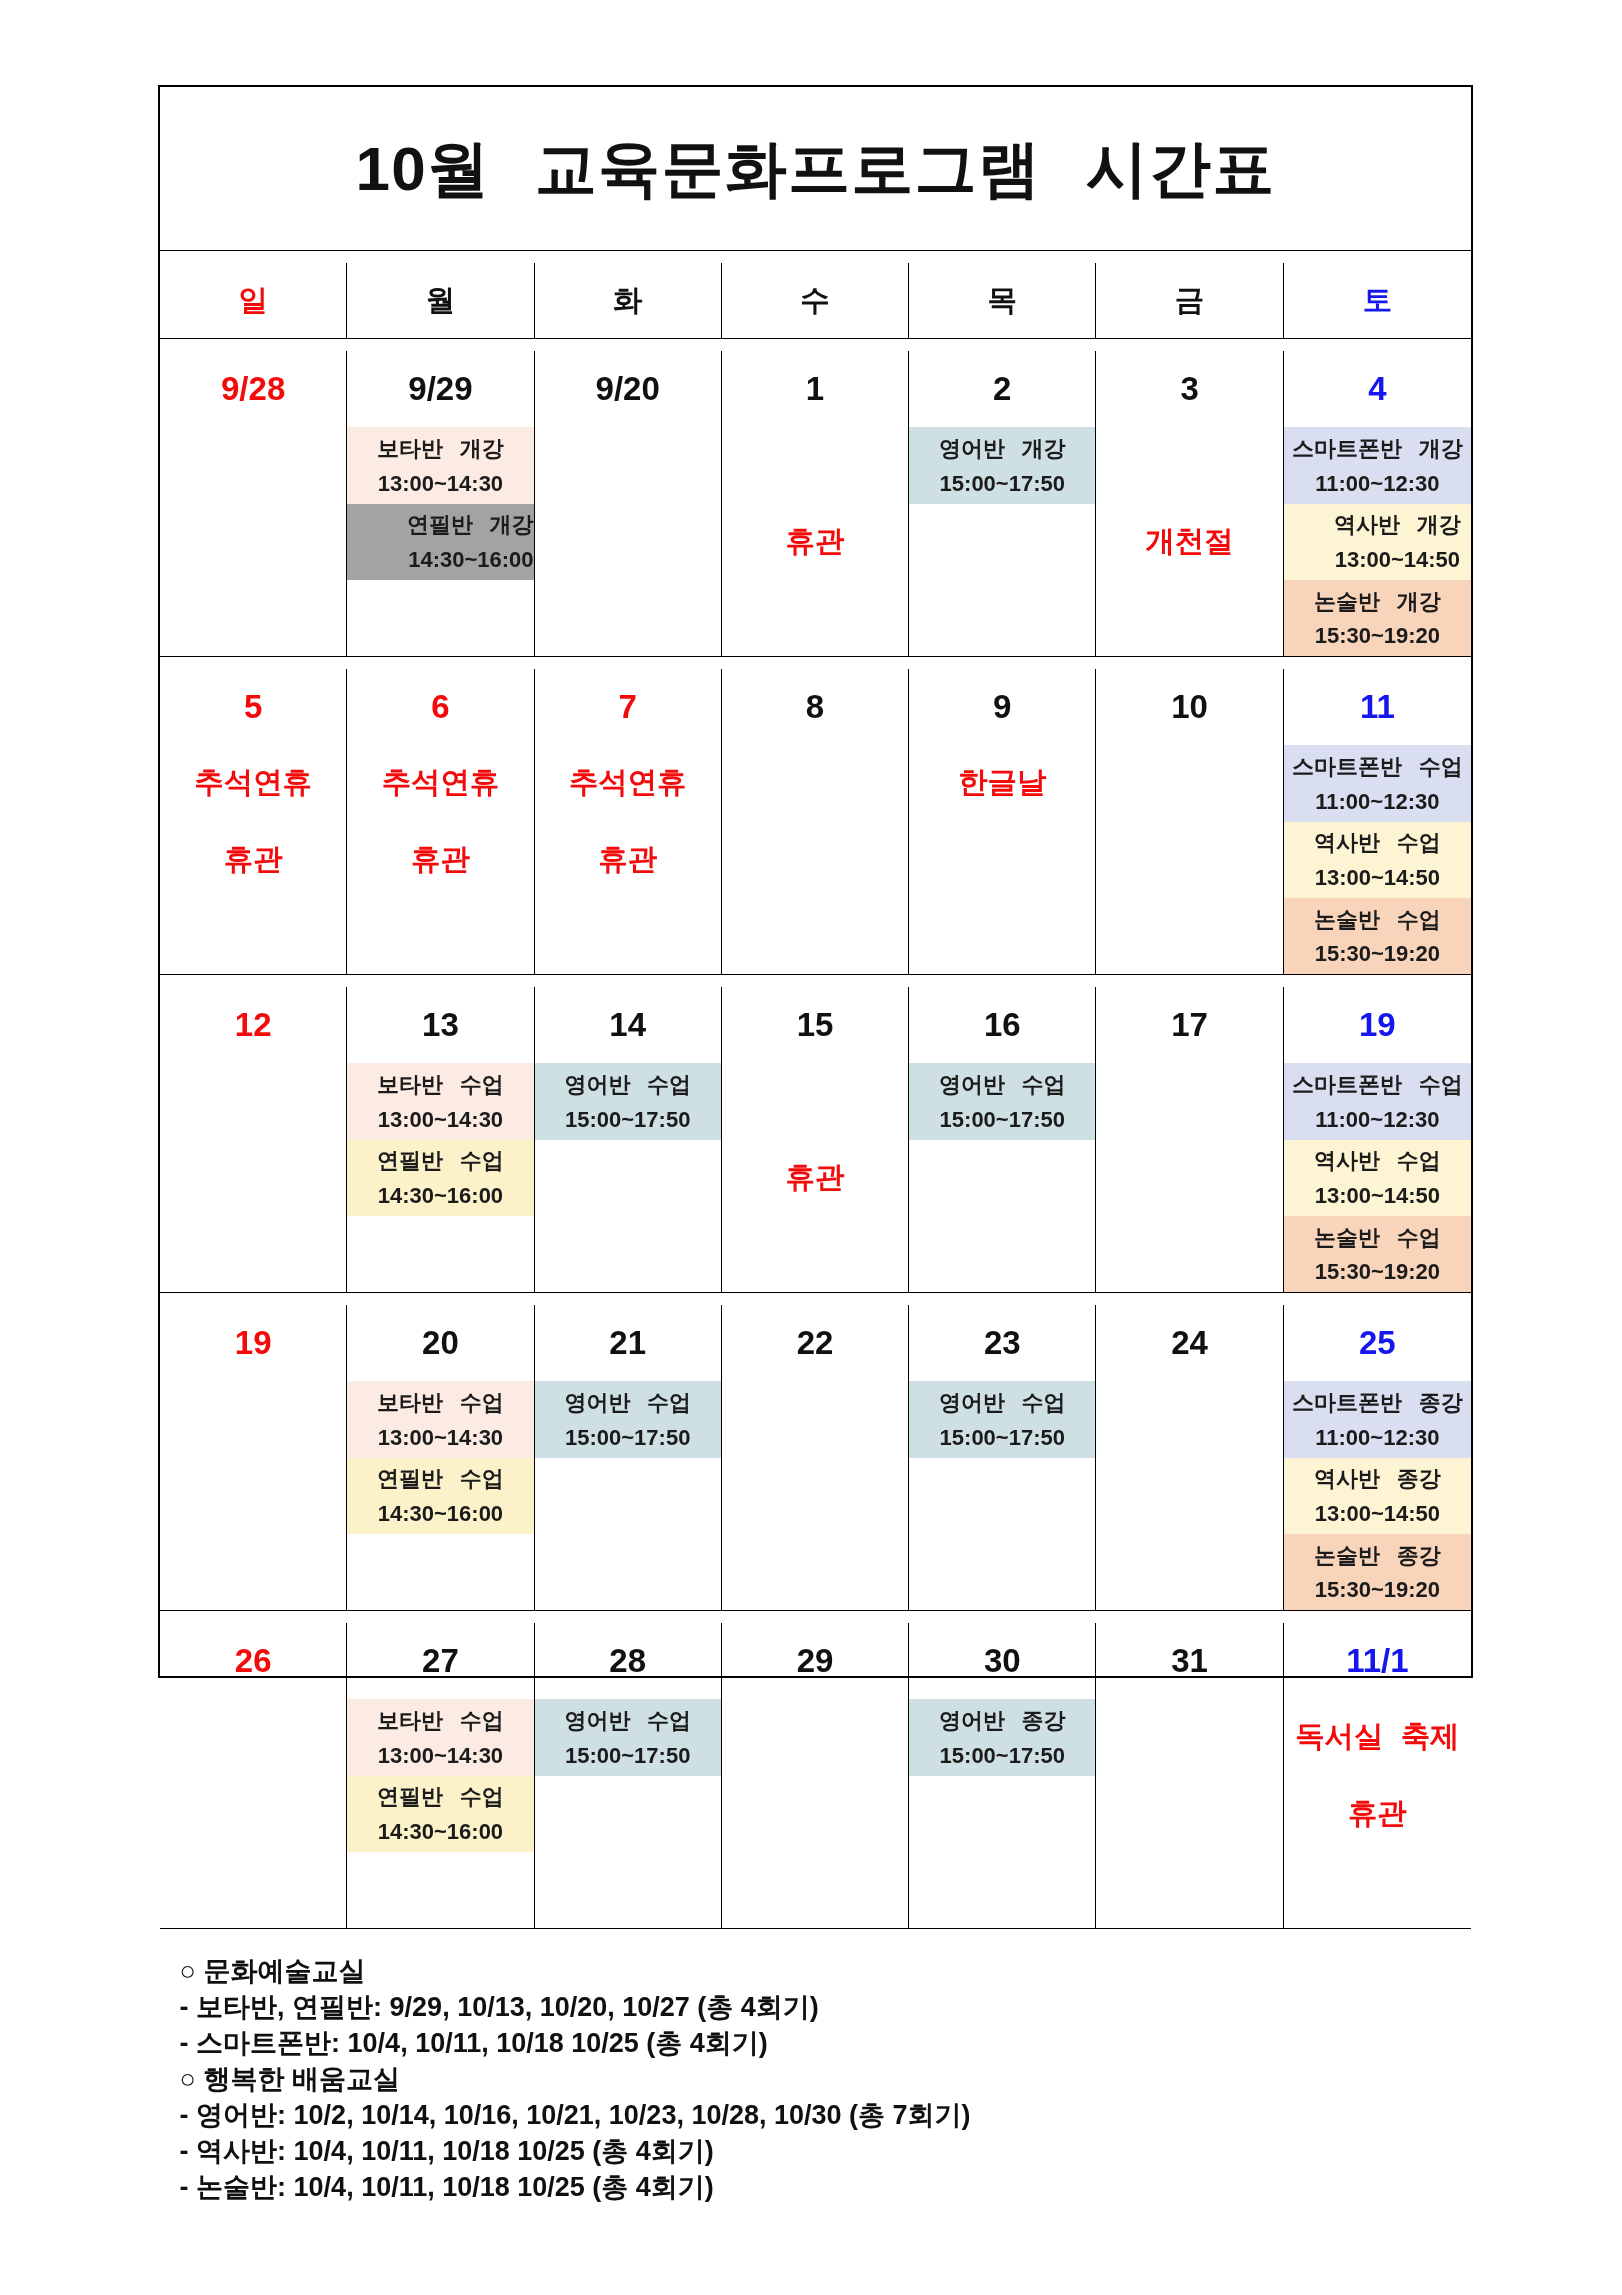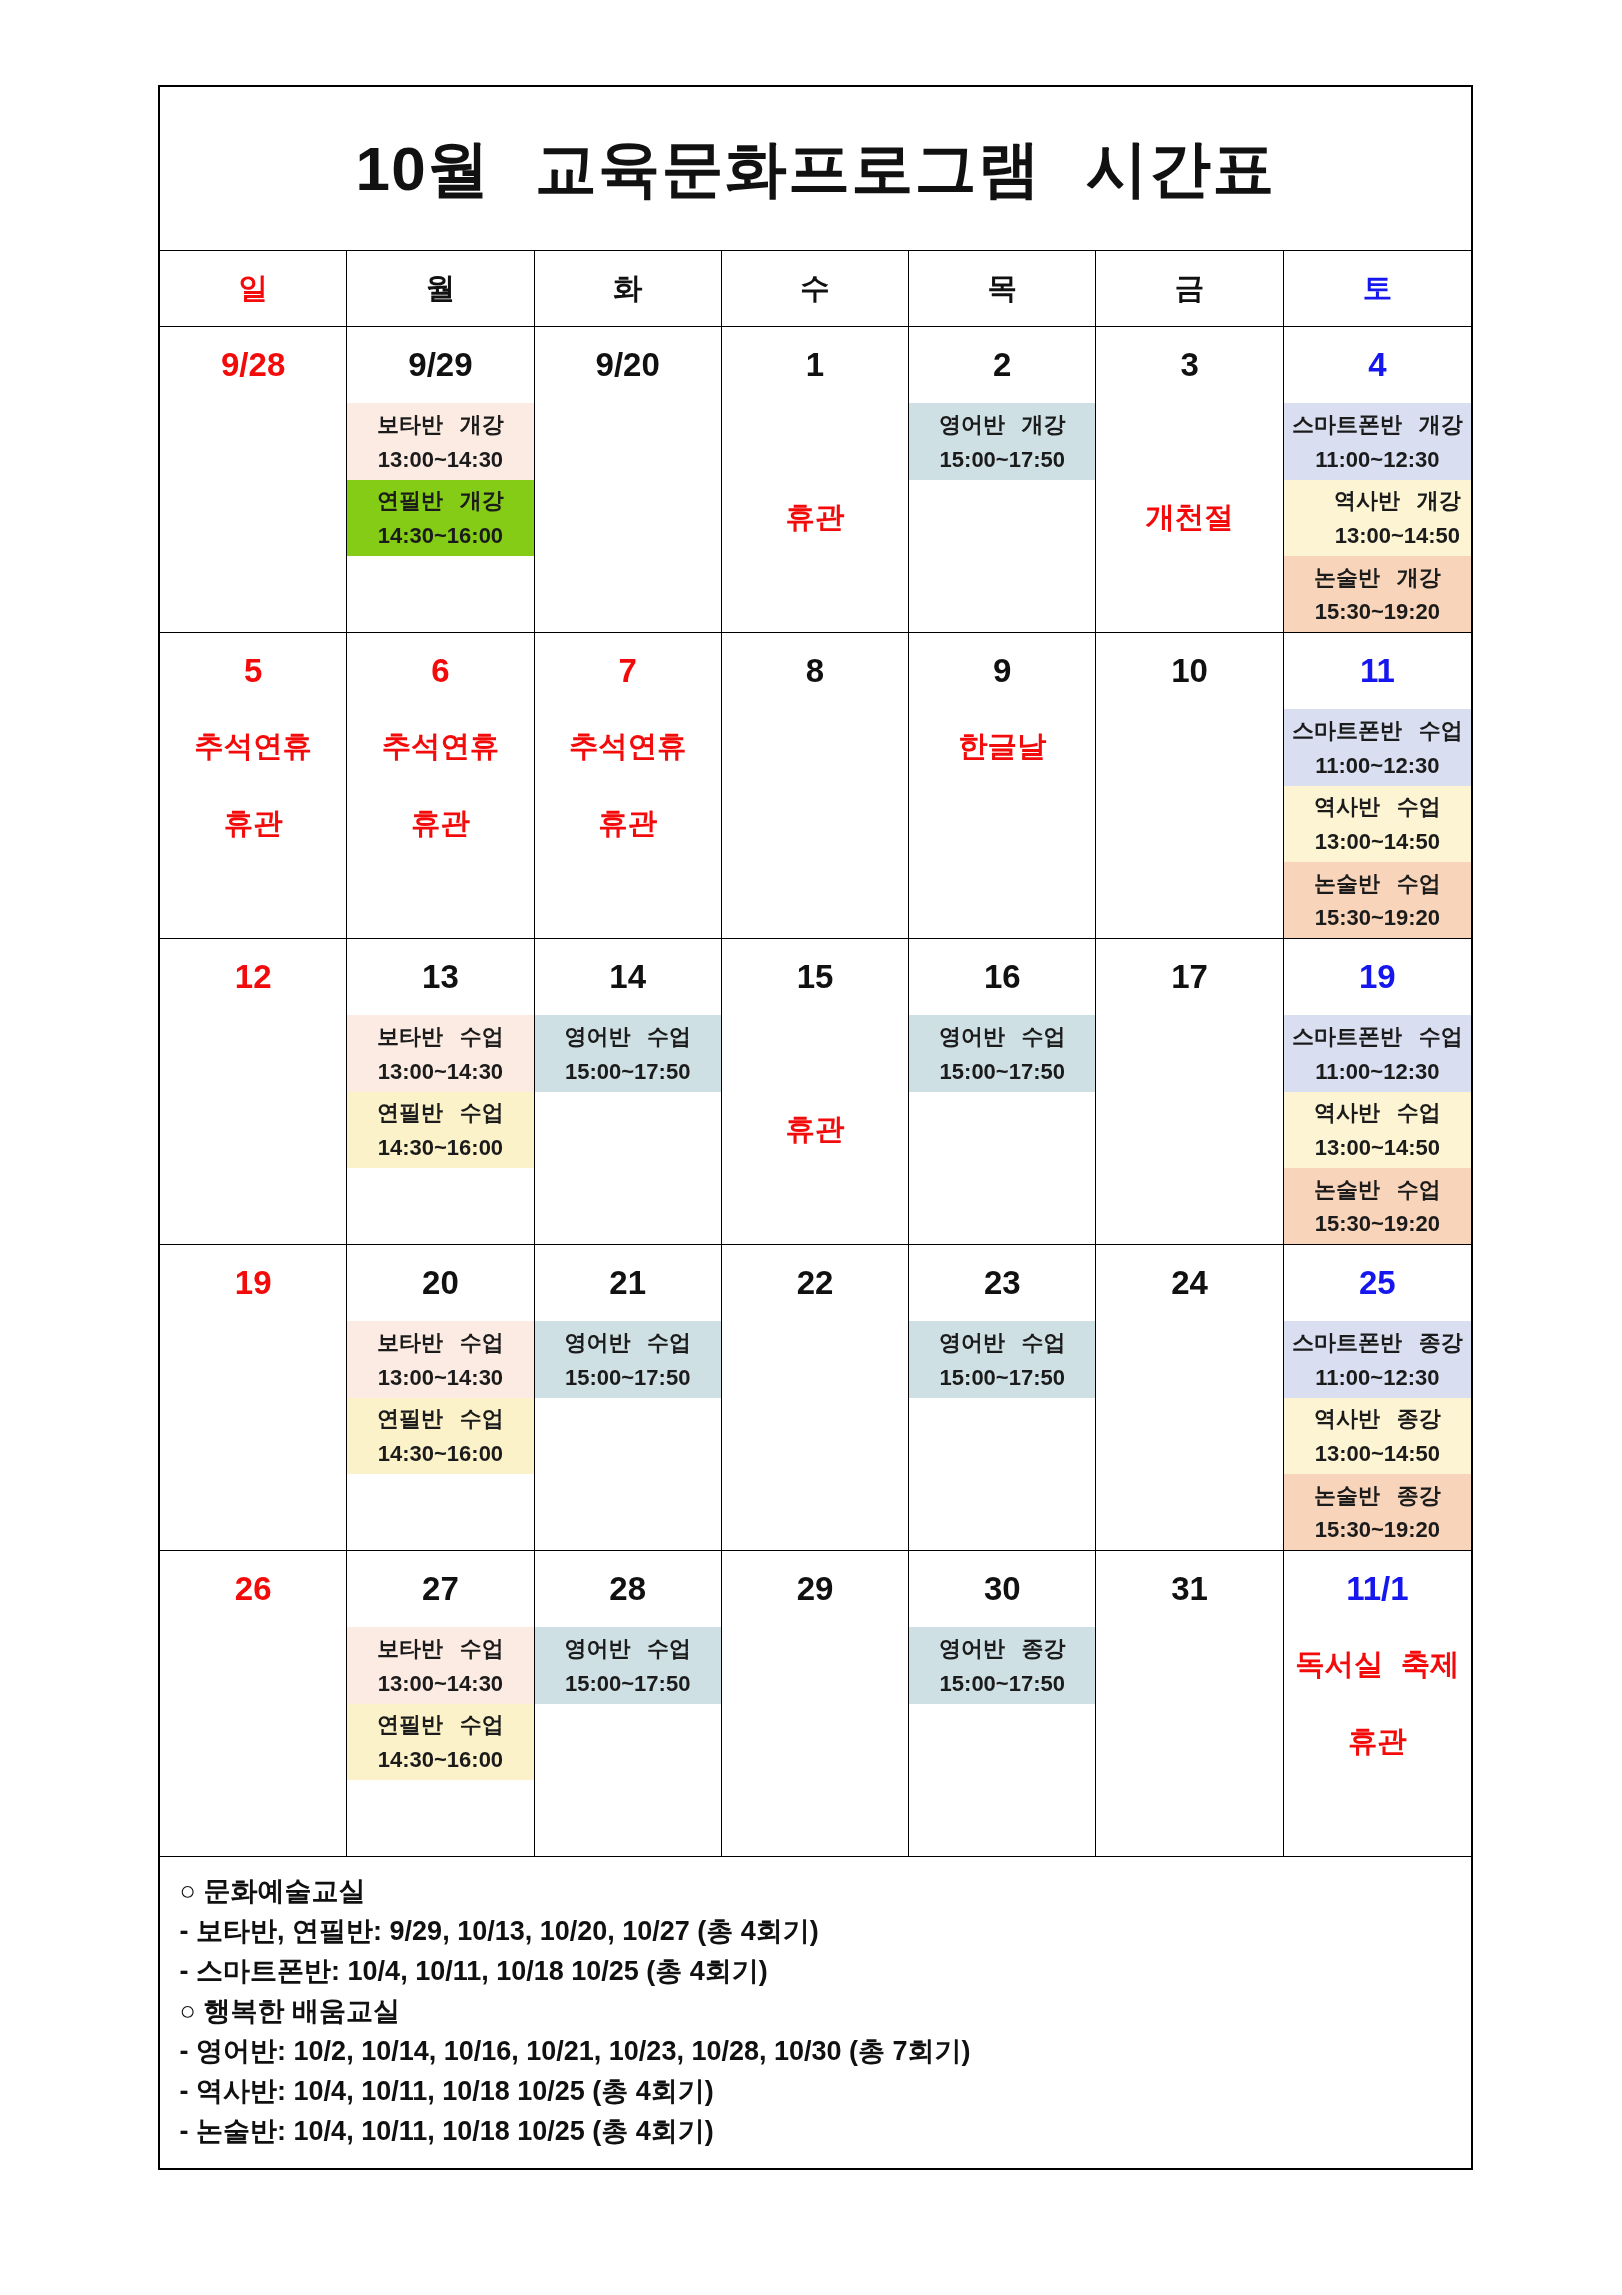--- a/index.html
+++ b/index.html
@@ -6,26 +6,27 @@
   body {
     width: 1623px; height: 2295px;
     background: #ffffff;
     font-family: "Liberation Sans", "DejaVu Sans", sans-serif;
     color: #111111;
     position: relative;
   }
   .calendar-table {
     position: absolute;
     left: 158px; top: 85px;
-    width: 1315px; height: 2085px;
+    width: 1315px; height: 1593px;
     border: 2px solid #000;
     box-sizing: border-box;
     display: flex;
     flex-direction: column;
     background: #ffffff;
+    gap: 12px;
   }
   .title-row {
     height: 164px; flex: 0 0 164px;
     border-bottom: 1.3px solid #000;
     display: flex; align-items: center; justify-content: center;
     font-size: 62px; font-weight: 800;
     letter-spacing: 1.3px; word-spacing: 26px;
     box-sizing: border-box;
   }
   .weekday-row {
@@ -99,21 +100,21 @@
           <div class="slot"></div>
           <div class="slot"></div>
           <div class="slot"></div>
         </div>
         <div class="day-cell">
           <div class="day-number" style="color: rgb(17, 17, 17);">9/29</div>
           <div class="slot event" style="background: rgb(252, 235, 226);">
             <div class="event-name">보타반 개강</div>
             <div class="event-time">13:00~14:30</div>
           </div>
-          <div class="slot event" style="background: #84cc16;">
+          <div class="slot event" style="background: #a3a3a3; align-items: flex-end;">
             <div class="event-name">연필반 개강</div>
             <div class="event-time">14:30~16:00</div>
           </div>
           <div class="slot"></div>
         </div>
         <div class="day-cell">
           <div class="day-number" style="color: rgb(17, 17, 17);">9/20</div>
           <div class="slot"></div>
           <div class="slot"></div>
           <div class="slot"></div>

